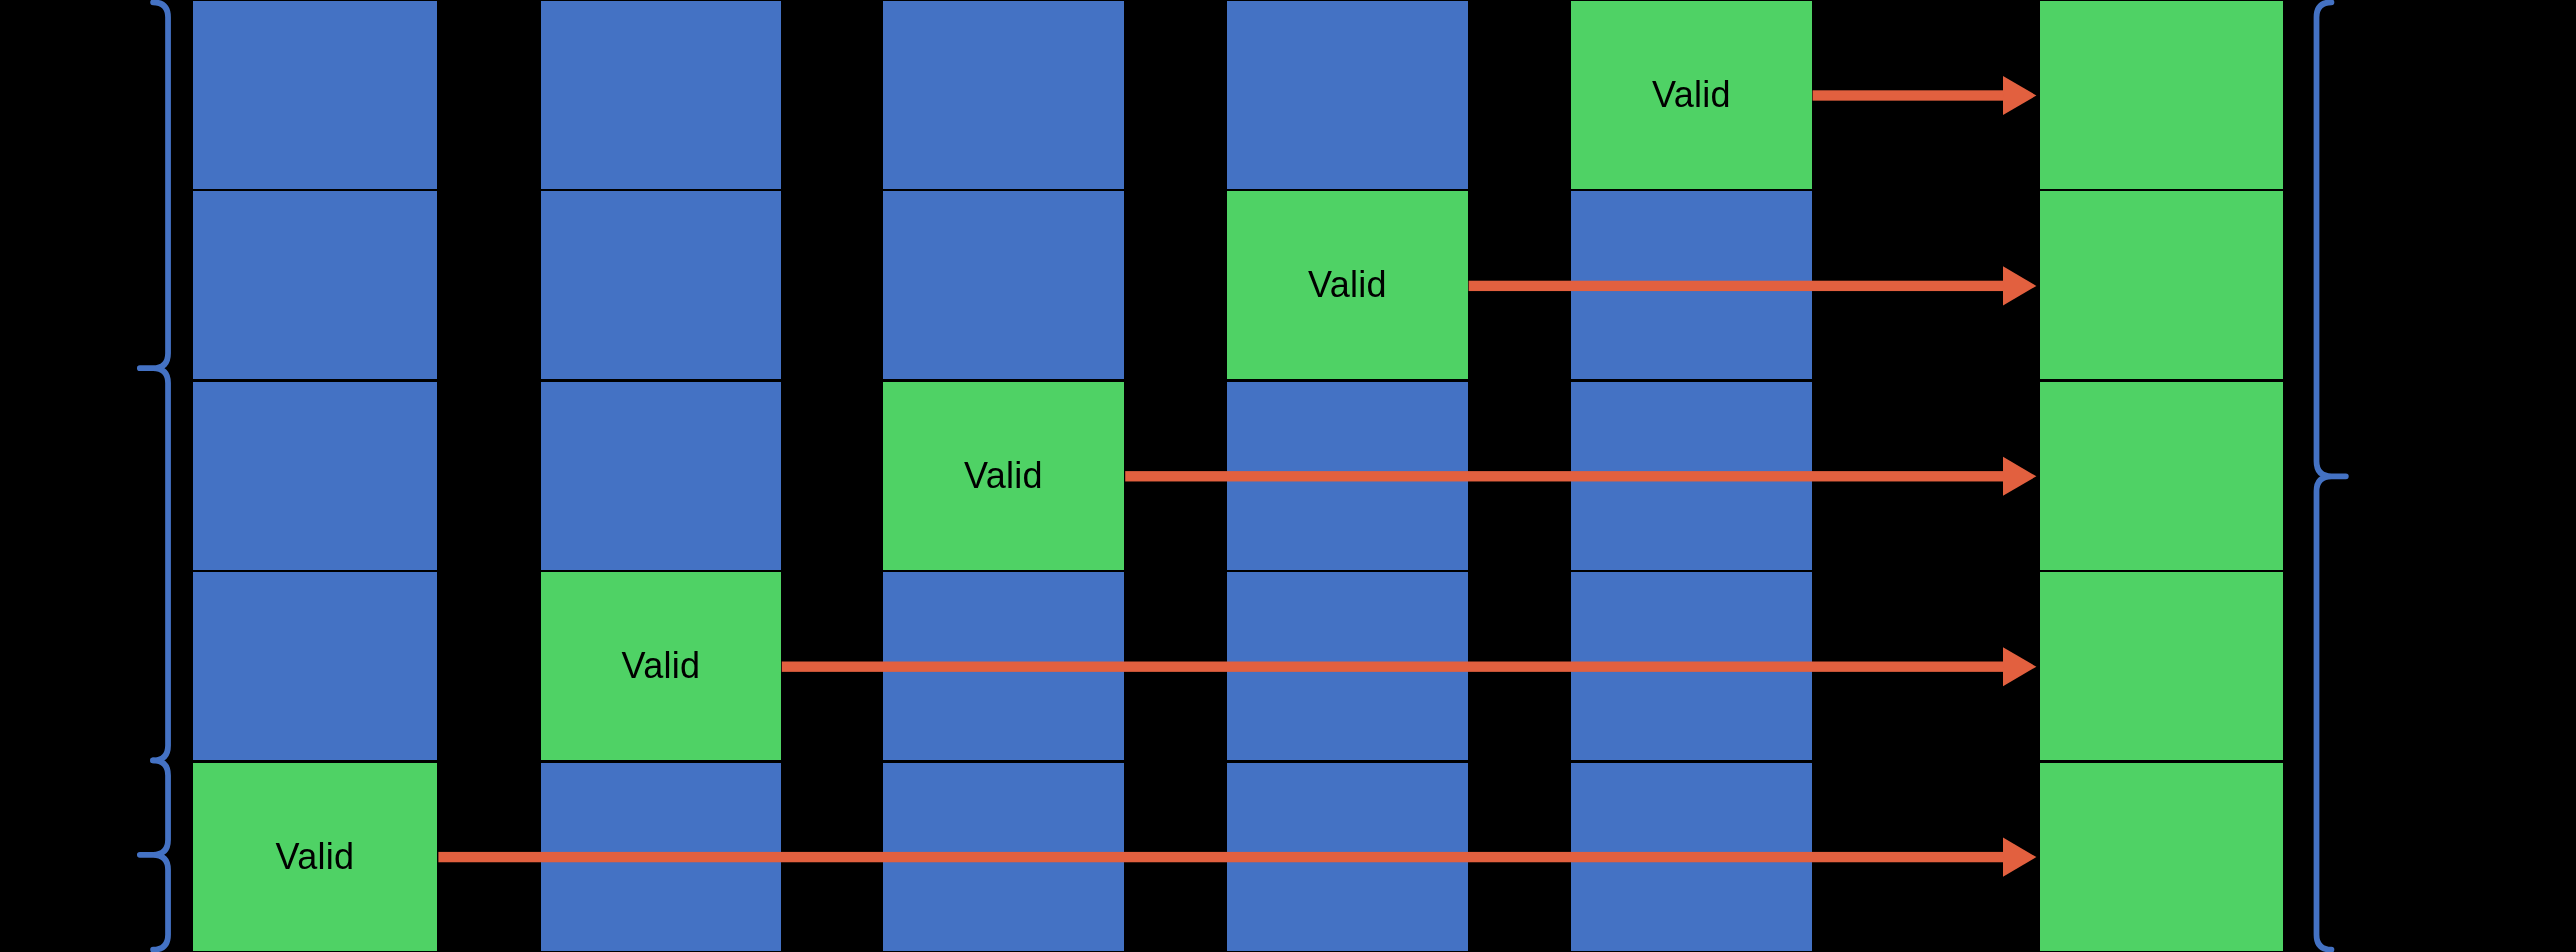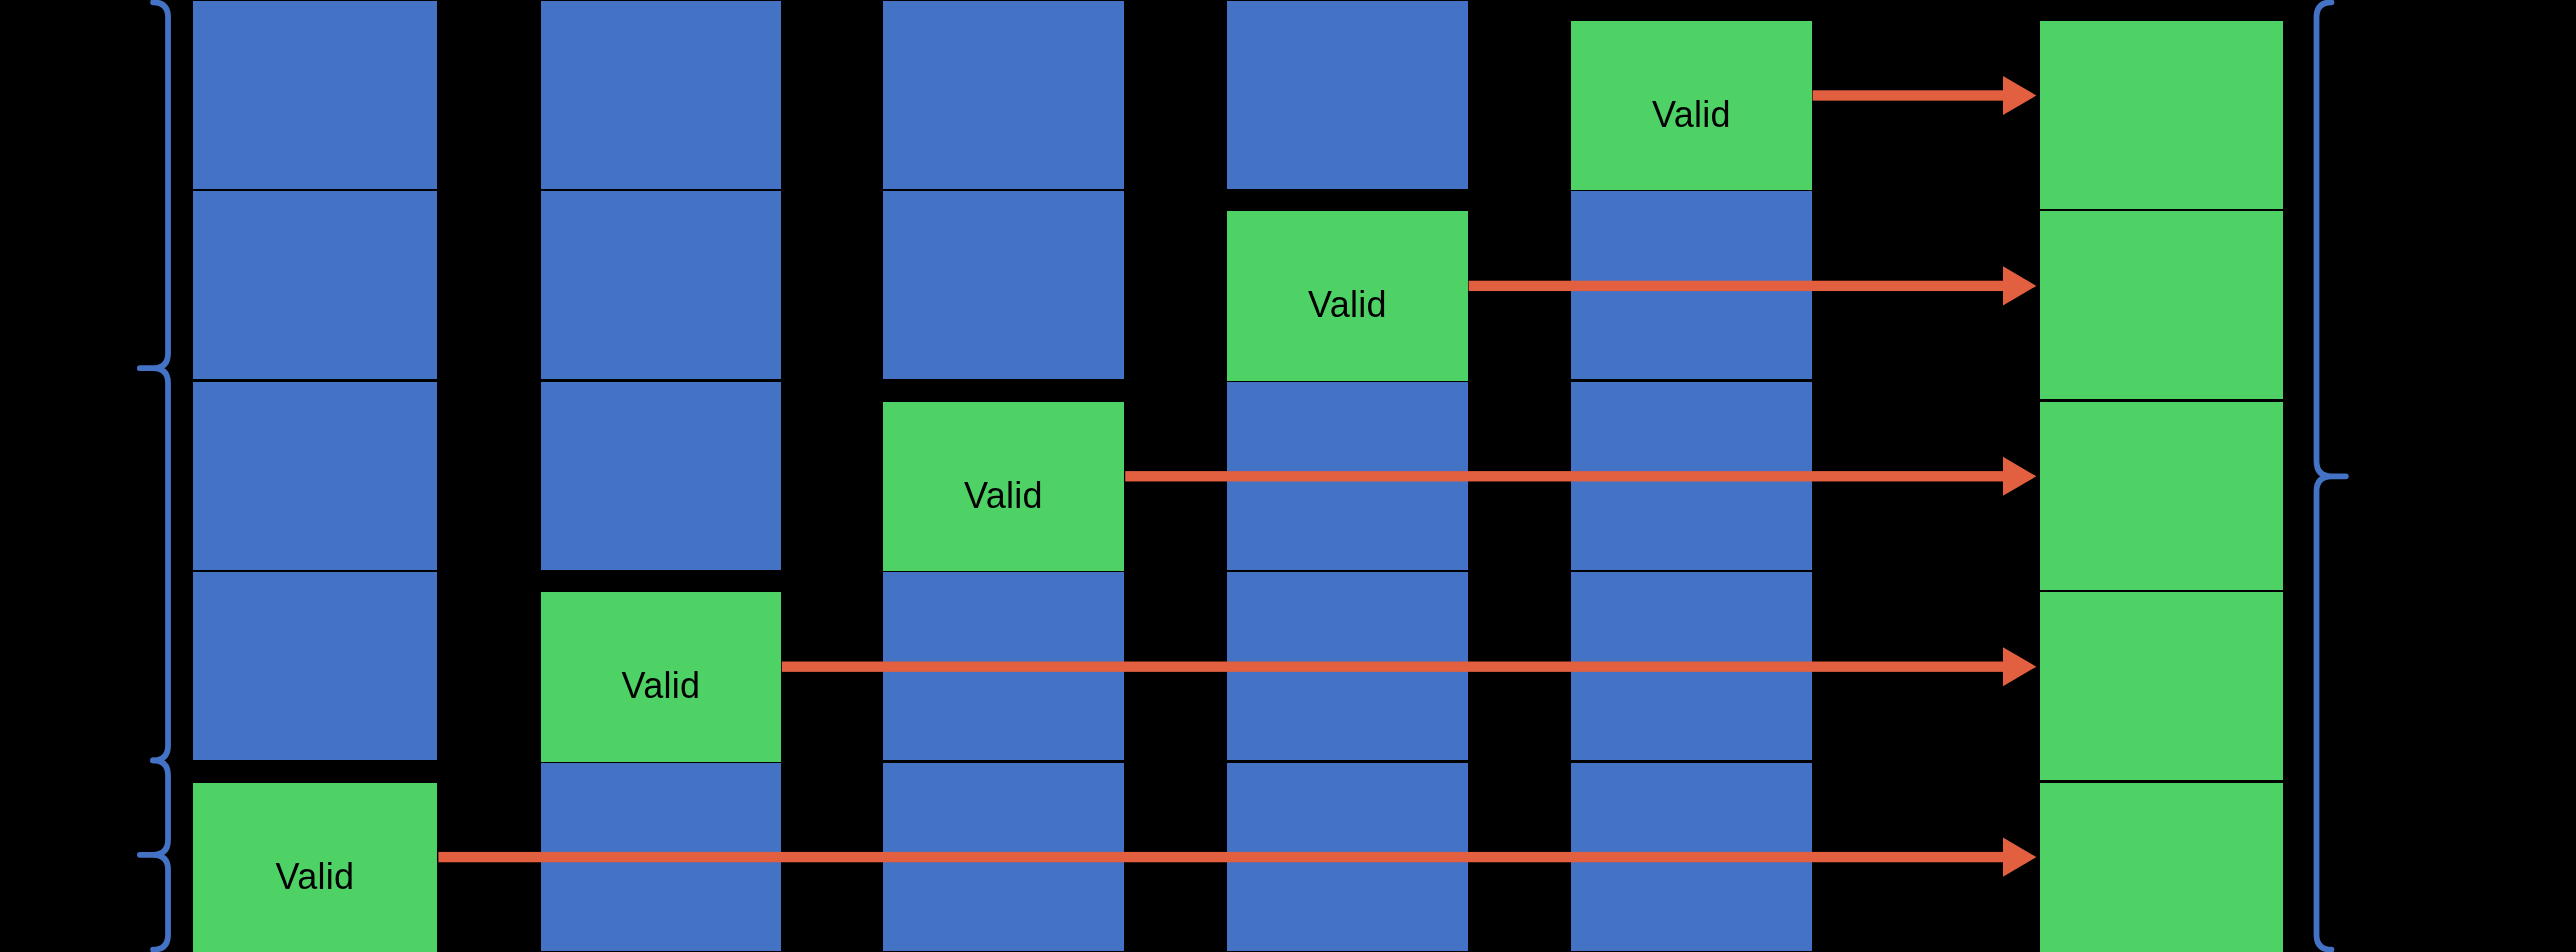--- a/index.html
+++ b/index.html
@@ -24,21 +24,21 @@
   }
   .cell {
     position: absolute;
     box-sizing: border-box;
     border: 1.7px solid #000000;
     display: flex;
     align-items: center;
     justify-content: center;
   }
   .cell.blue  { background: #4472C4; }
-  .cell.green { background: #4FD265; margin-top: 20px; }
+  .cell.green { background: #4FD265; }
   .cell-label {
     color: #000000;
     font-size: 36px;
     font-family: "Liberation Sans", sans-serif;
     line-height: 1;
     white-space: nowrap;
     letter-spacing: 0.3px;
   }
   .arrow-layer, .bracket-layer { pointer-events: none; }
 </style>

